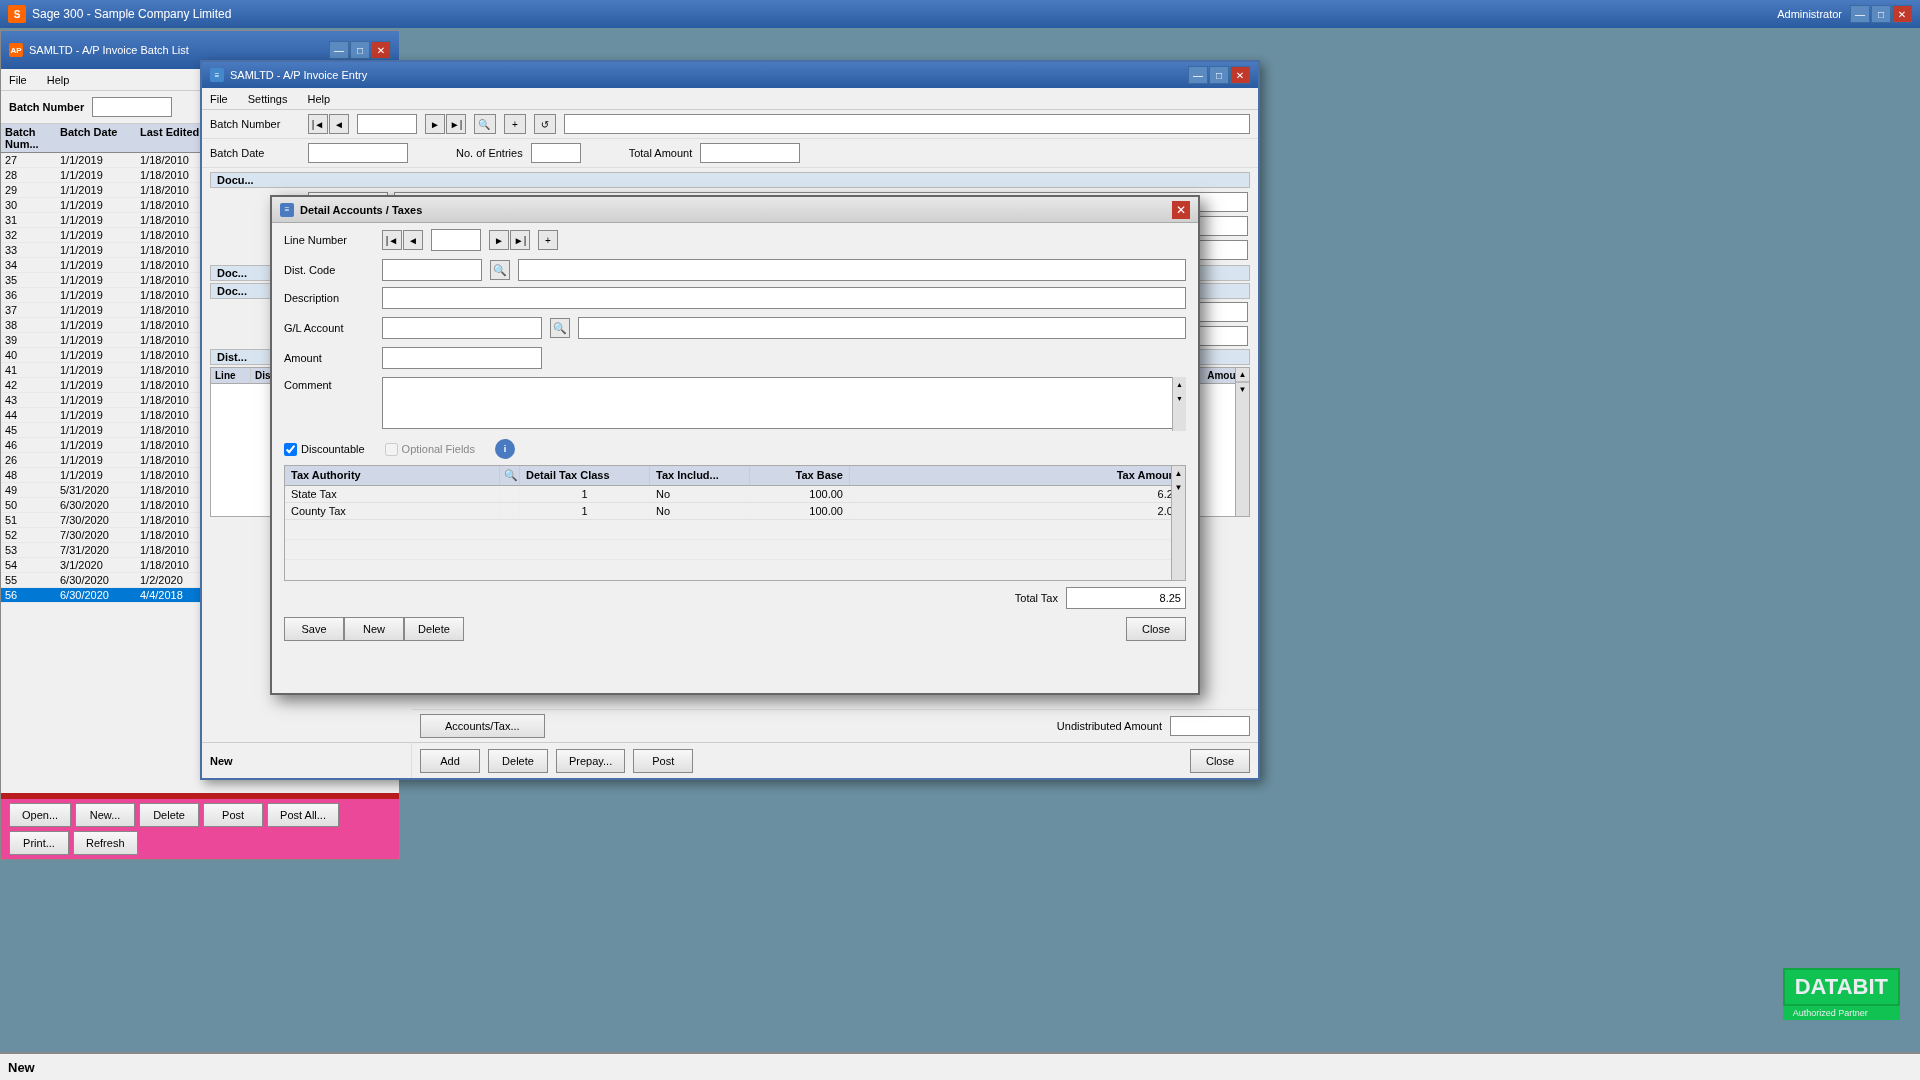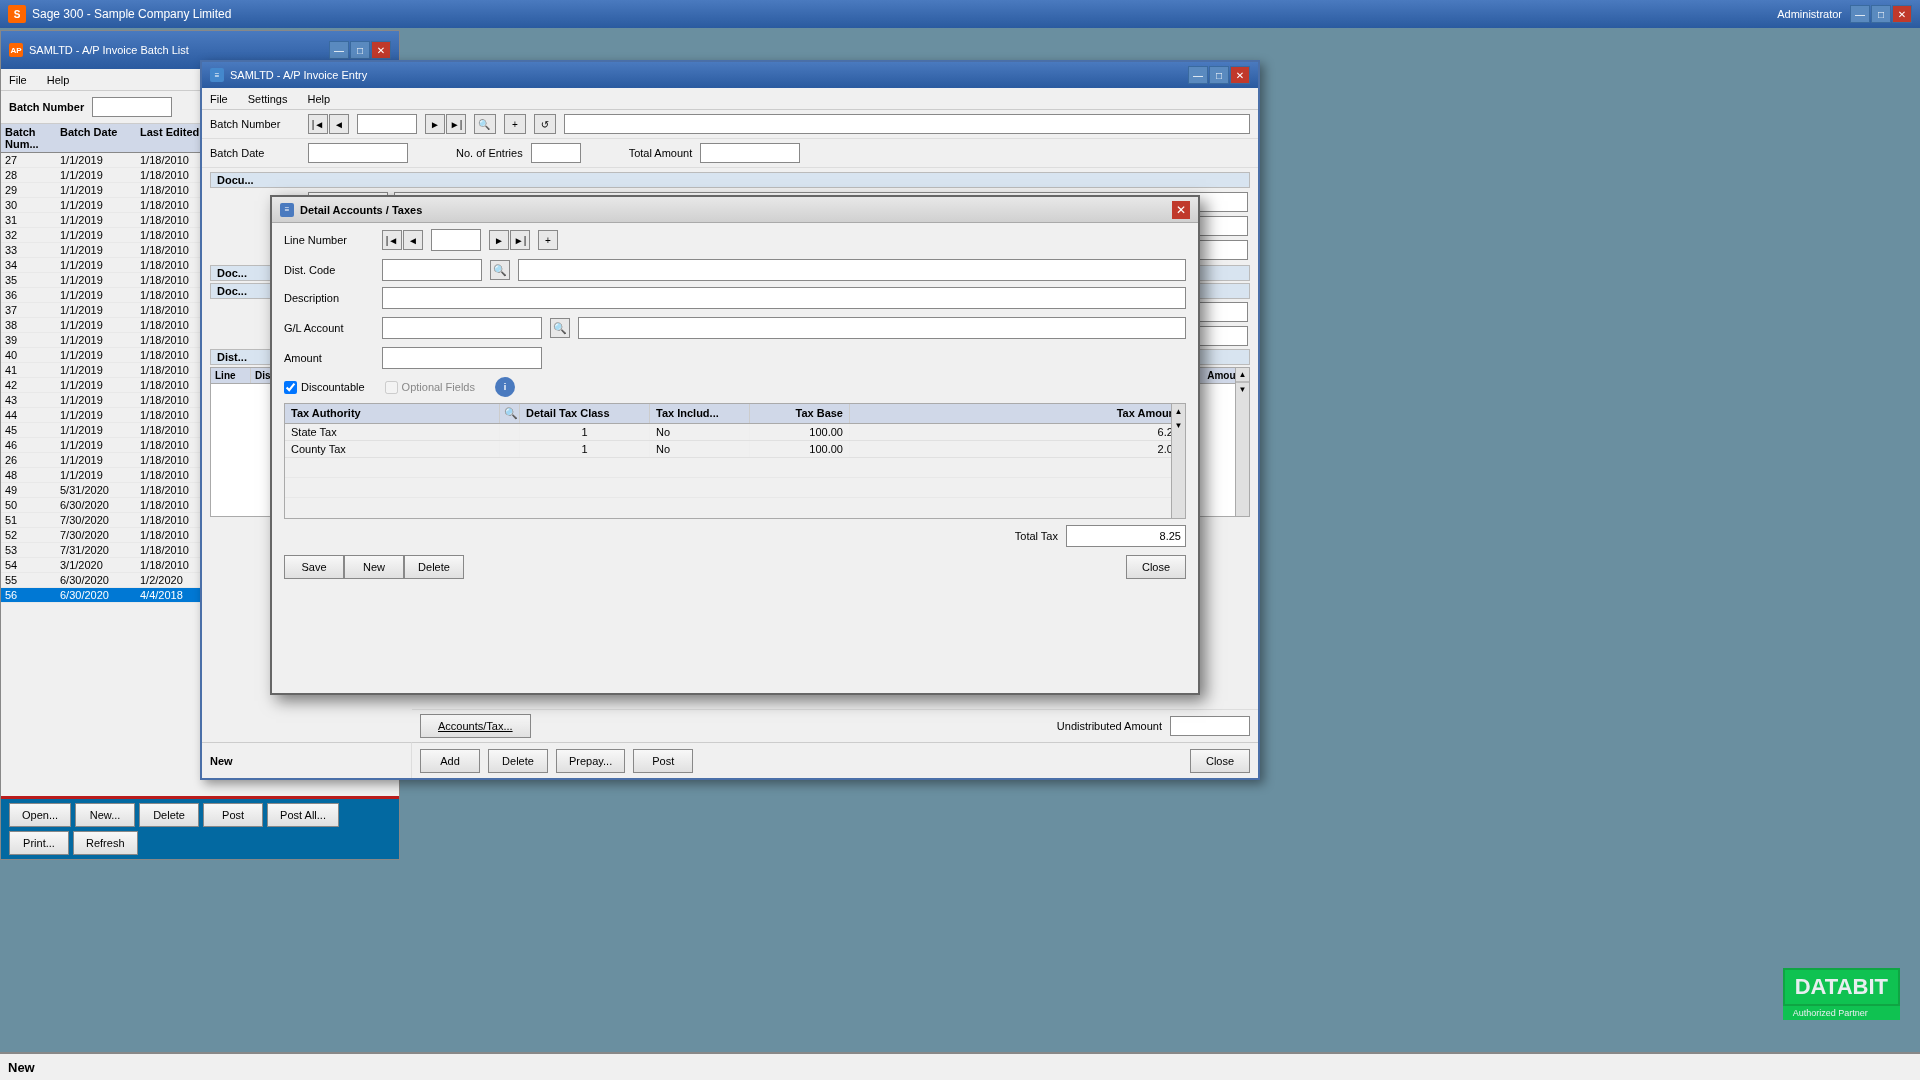--- a/index.html
+++ b/index.html
@@ -67,21 +67,21 @@
     .checkbox-label { display: flex; align-items: center; gap: 4px; cursor: pointer; }
     .optional-fields-cb { display: flex; align-items: center; gap: 4px; color: #888; }
 
     .search-icon-btn { width: 20px; height: 20px; border: 1px solid #888; background: #e8e8e8; cursor: pointer; display: flex; align-items: center; justify-content: center; }
 
     
     .databit-watermark { position: absolute; bottom: 60px; right: 20px; opacity: 0.85; }
 
     .nav-group { display: flex; gap: 1px; }
 
-    .acct-tax-btn { padding: 3px 17px; border: 1px solid #888; background: linear-gradient(to bottom, #f8f8f8, #e0e0e0); cursor: pointer; height: 24px; text-decoration: underline; }
+    .acct-tax-btn { padding: 3px 24px; border: 1px solid #888; background: linear-gradient(to bottom, #f8f8f8, #e0e0e0); cursor: pointer; height: 24px; }
 
     .batch-rows-container { height: 580px; overflow: hidden; }
   </style>
 </head>
 <body>
 
 <div style="position:absolute;top:0;left:0;width:1920px;height:1080px;background:#6a8fa0;"></div>
 
 <div style="position:absolute;top:0;left:0;width:1920px;height:28px;background:linear-gradient(to bottom,#4a7abf,#2a5a9f);display:flex;align-items:center;justify-content:space-between;padding:0 8px;">
   <div style="display:flex;align-items:center;gap:6px;">
@@ -272,21 +272,21 @@
         <span style="width: 80px; overflow: hidden; white-space: nowrap;">6/30/2020</span>
         <span style="flex: 1 1 0%; overflow: hidden; white-space: nowrap;">1/2/2020</span>
       </div>
       <div style="display: flex; padding: 1px 4px; border-bottom: 1px solid rgb(232, 232, 232); cursor: pointer; font-size: 11px; background: rgb(0, 120, 212); color: white;">
         <span style="width: 55px; overflow: hidden; white-space: nowrap;">56</span>
         <span style="width: 80px; overflow: hidden; white-space: nowrap;">6/30/2020</span>
         <span style="flex: 1 1 0%; overflow: hidden; white-space: nowrap;">4/4/2018</span>
       </div>
     </div>
 
-  <div style="position:absolute;bottom:0;left:0;right:0;background:#0369a1;border-top:3px solid #b91c1c;padding:4px 8px;display:flex;gap:4px;flex-wrap:wrap;">
+  <div style="position:absolute;bottom:0;left:0;right:0;background:#ec4899;border-top:6px solid #b91c1c;padding:4px 8px;display:flex;gap:4px;flex-wrap:wrap;">
     <button class="btn">Open...</button>
     <button class="btn">New...</button>
     <button class="btn">Delete</button>
     <button class="btn">Post</button>
     <button class="btn">Post All...</button>
     <button class="btn">Print...</button>
     <button class="btn">Refresh</button>
   </div>
 </div>
 
@@ -450,20 +450,31 @@
     <input type="text" class="detail-input" style="width: 160px;">
     <button class="search-icon-btn">🔍</button>
     <input type="text" class="detail-input" style="flex: 1 1 0%;">
   </div>
 
   <div style="padding:4px 12px;display:flex;align-items:center;gap:8px;">
     <span style="width:90px;">Amount</span>
     <input type="text" class="detail-input" style="width: 160px; text-align: right;">
   </div>
 
+  <div style="padding:4px 12px;display:flex;align-items:flex-start;gap:8px;">
+    <span style="width:90px;padding-top:2px;">Comment</span>
+    <div style="flex:1;position:relative;">
+      <textarea class="comment-area" style=""></textarea>
+      <div style="position:absolute;right:0;top:0;bottom:0;width:14px;background:#e0e0e0;border-left:1px solid #aaa;">
+        <div style="height:14px;display:flex;align-items:center;justify-content:center;font-size:7px;cursor:pointer;">▲</div>
+        <div style="flex:1;"></div>
+        <div style="height:14px;display:flex;align-items:center;justify-content:center;font-size:7px;cursor:pointer;">▼</div>
+      </div>
+    </div>
+  </div>
 
   <div style="padding:4px 12px;display:flex;align-items:center;gap:20px;">
     <label class="checkbox-label">
       <input type="checkbox" checked="" style="">
       <span>Discountable</span>
     </label>
     <label class="optional-fields-cb">
       <input type="checkbox" disabled="" style="">
       <span>Optional Fields</span>
     </label>

